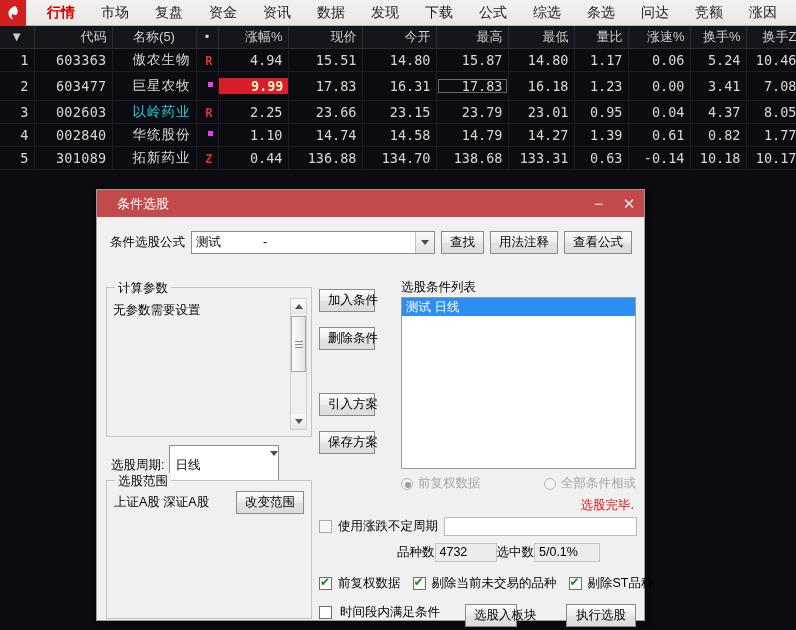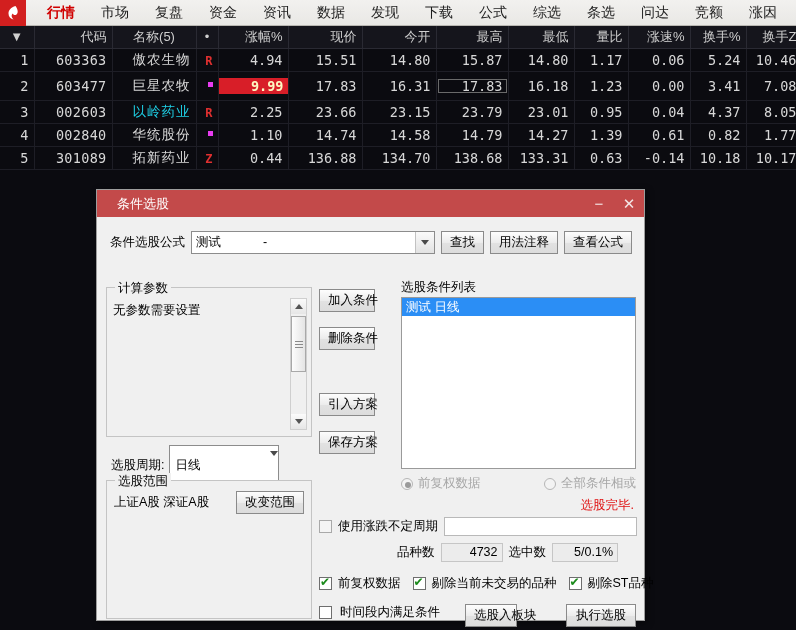--- a/index.html
+++ b/index.html
@@ -215,21 +215,21 @@
     color: #1a8a1a; line-height: 14px;
   }
   .cbx.dis { background: #f4f4f4; border-color: #a9a9a9; }
   .txtbox {
     flex: 1; height: 19px; background: #fff; border: 1px solid #b9b9b9;
   }
   .cbl { font-size: 12.5px; color: #000; white-space: nowrap; }
 
   .counts-row {
     position: absolute; left: 300px; top: 326px; display: flex;
-    align-items: center; gap: 6px; font-size: 12.5px; text-align: right;
+    align-items: center; font-size: 12.5px;
   }
   .ro-field {
     background: #ececec; border: 1px solid #c6c6c6; height: 19px;
     line-height: 17px; font-size: 12.5px; padding: 0 4px; color: #000;
   }
   #f-total { width: 62px; }
   #f-sel { width: 66px; }
 
   .opts-row {
     position: absolute; left: 222px; top: 358px; display: flex;

